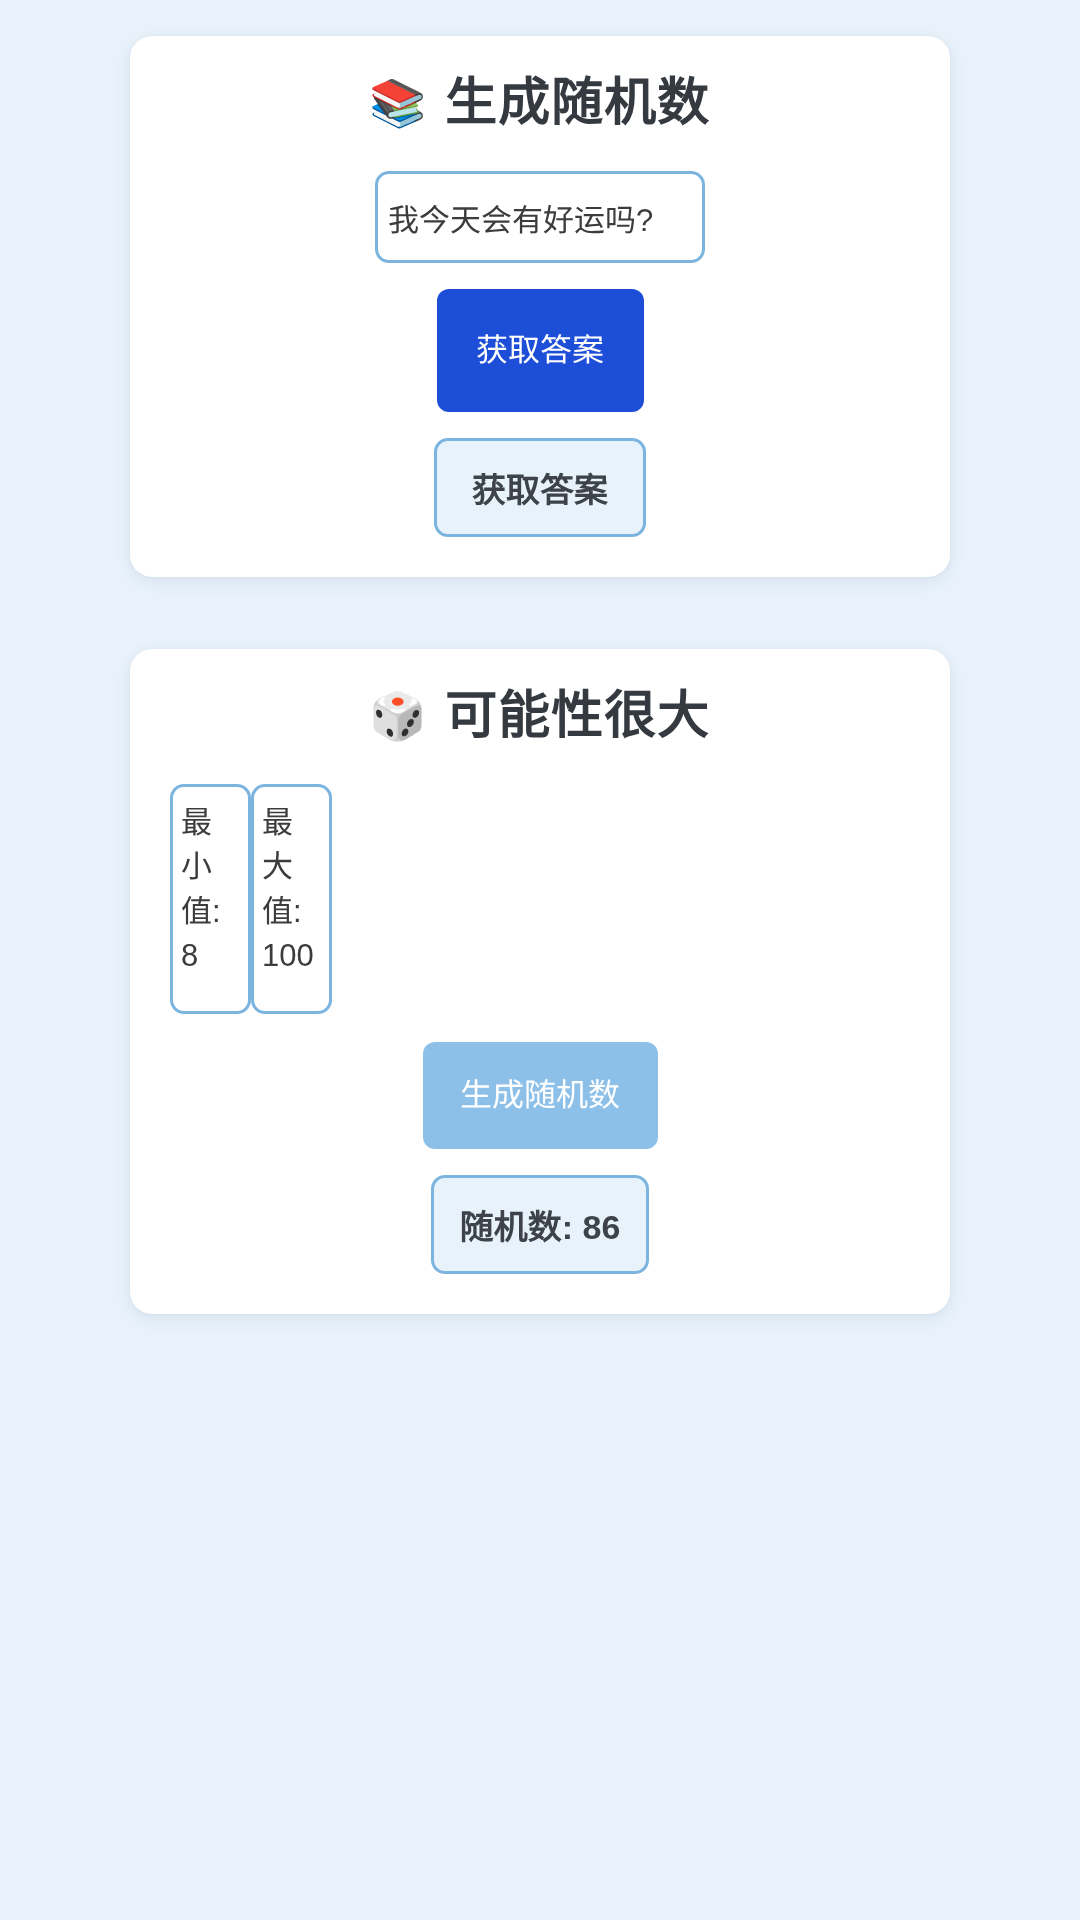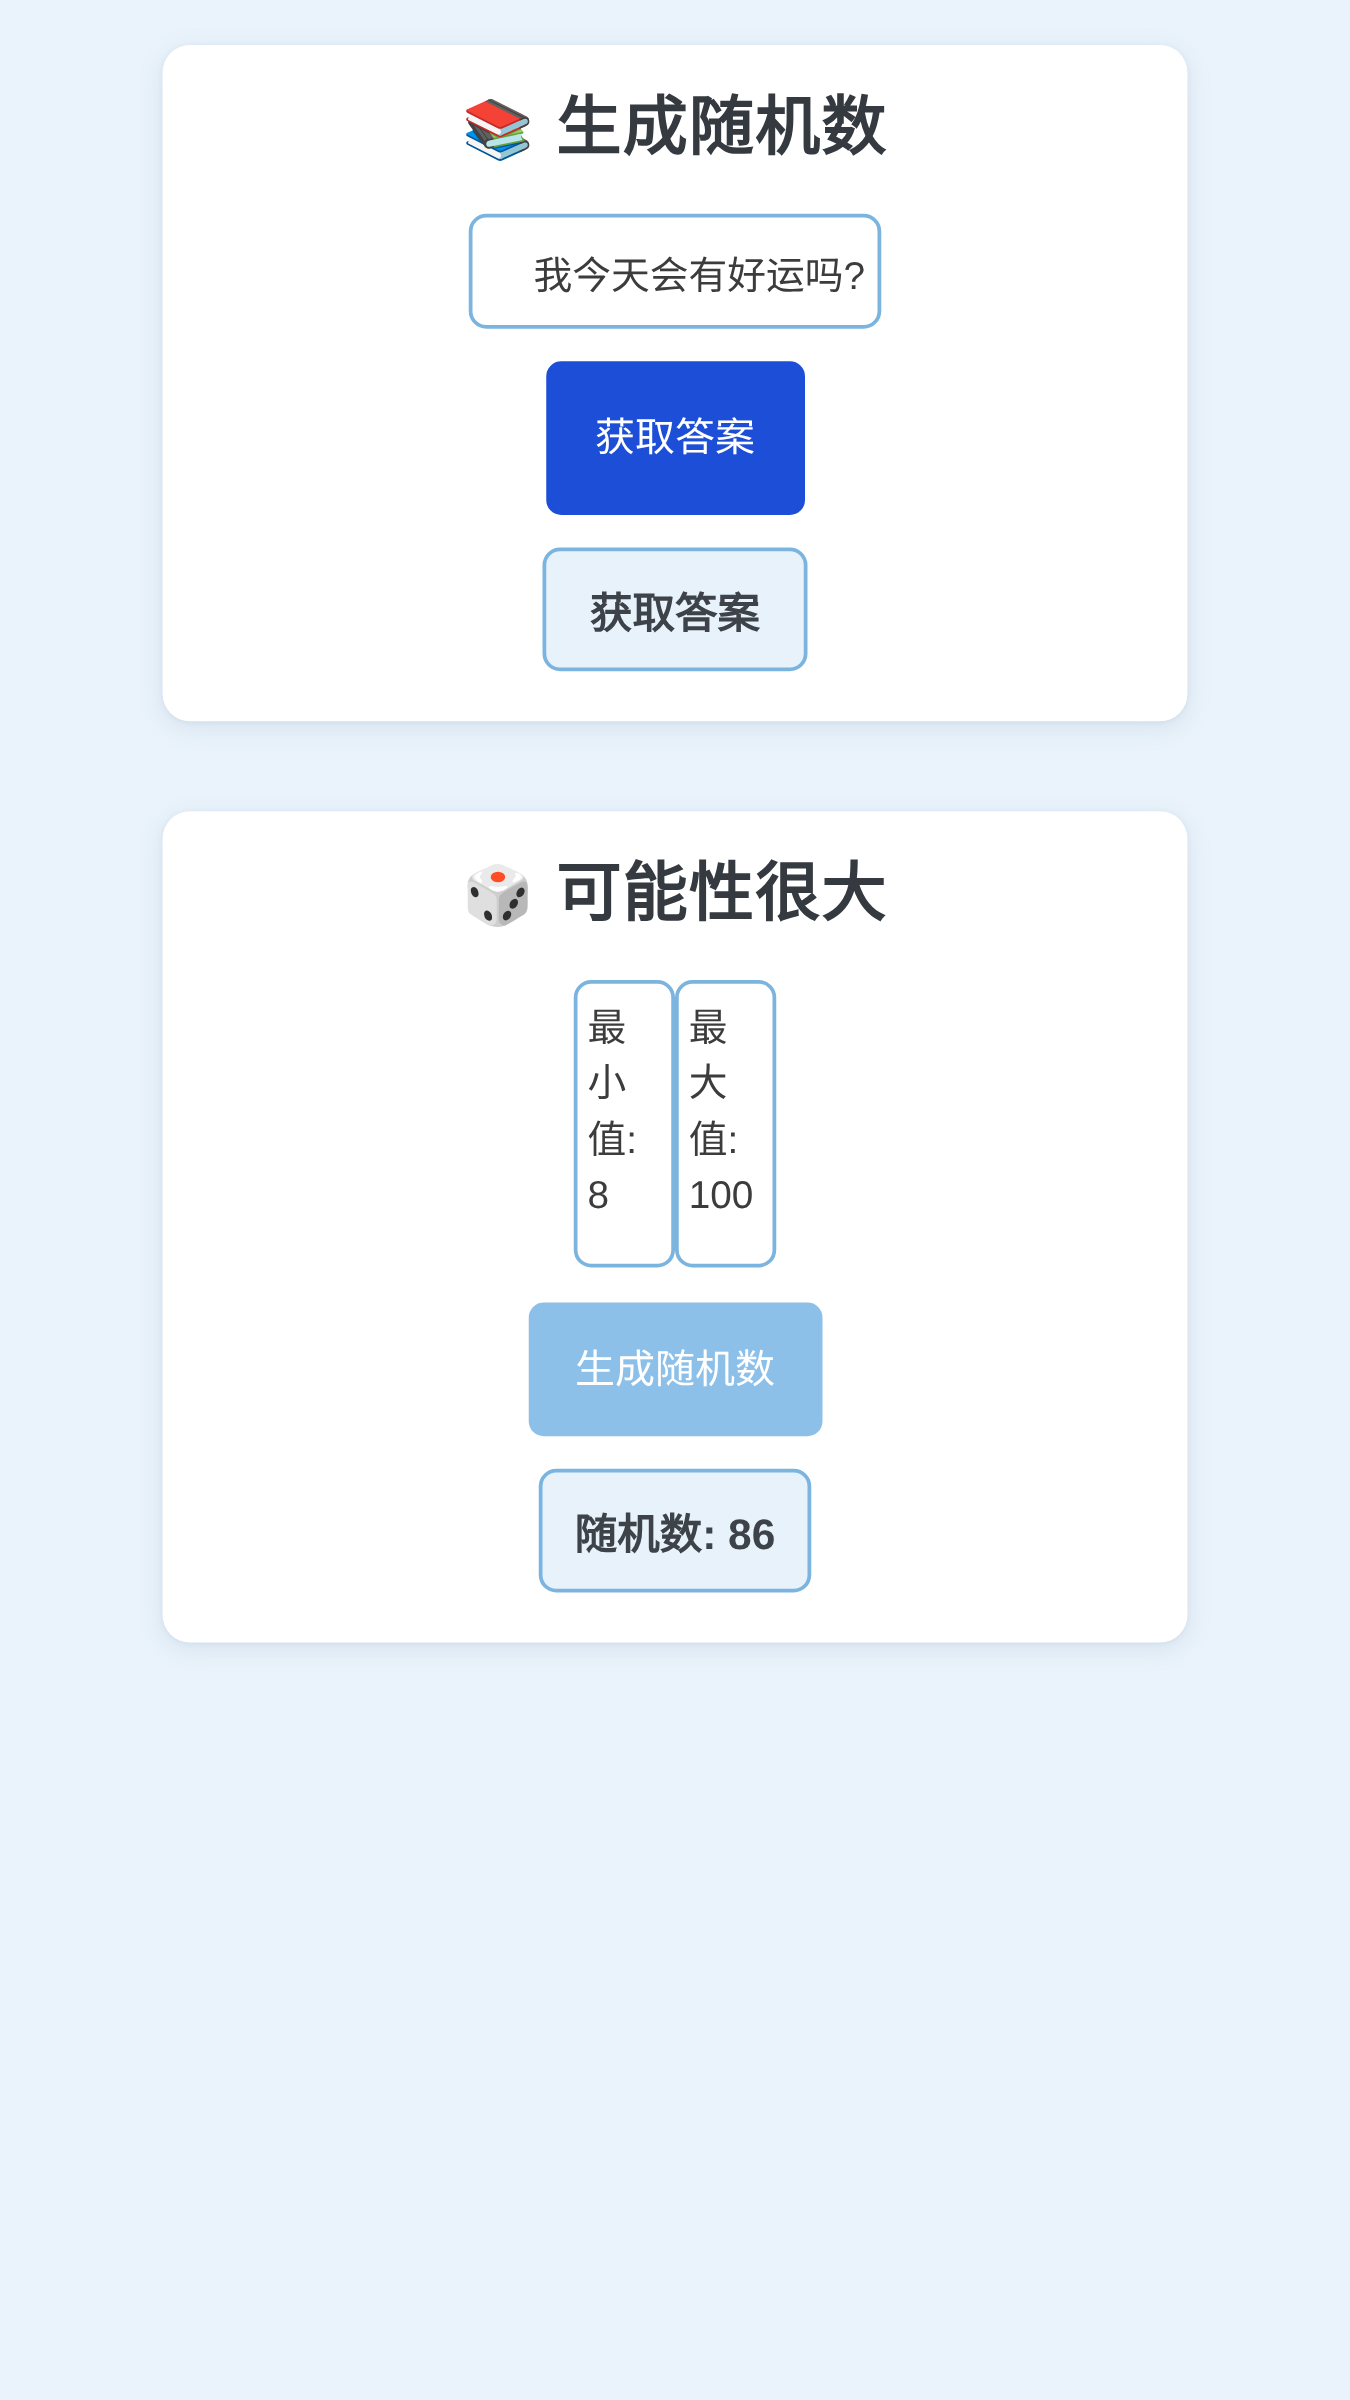--- a/index.html
+++ b/index.html
@@ -71,21 +71,21 @@
   .text-input {
     display: block;
     width: 330px;
     height: 92px;
     border: 3px solid #7cb4e0;
     border-radius: 14px;
     background: #ffffff;
     font-family: inherit;
     font-size: 31px;
     color: #3c3c3c;
-    text-align: right;
+    text-align: left;
     padding: 4px 10px;
     outline: none;
   }
 
   .text-input::placeholder { color: #9aa5ad; }
 
   
   .btn {
     border: none;
     border-radius: 12px;
@@ -130,21 +130,21 @@
     font-size: 34px;
     font-weight: bold;
     color: #3d4349;
     white-space: nowrap;
   }
 
   
   .range-row {
     width: 100%;
     display: flex;
-    justify-content: center;
+    justify-content: flex-start;
     align-items: flex-start;
   }
 
   .num-field {
     width: 81px;
     height: 230px;
     border: 3px solid #7cb4e0;
     border-radius: 14px;
     background: #ffffff;
     font-family: inherit;

